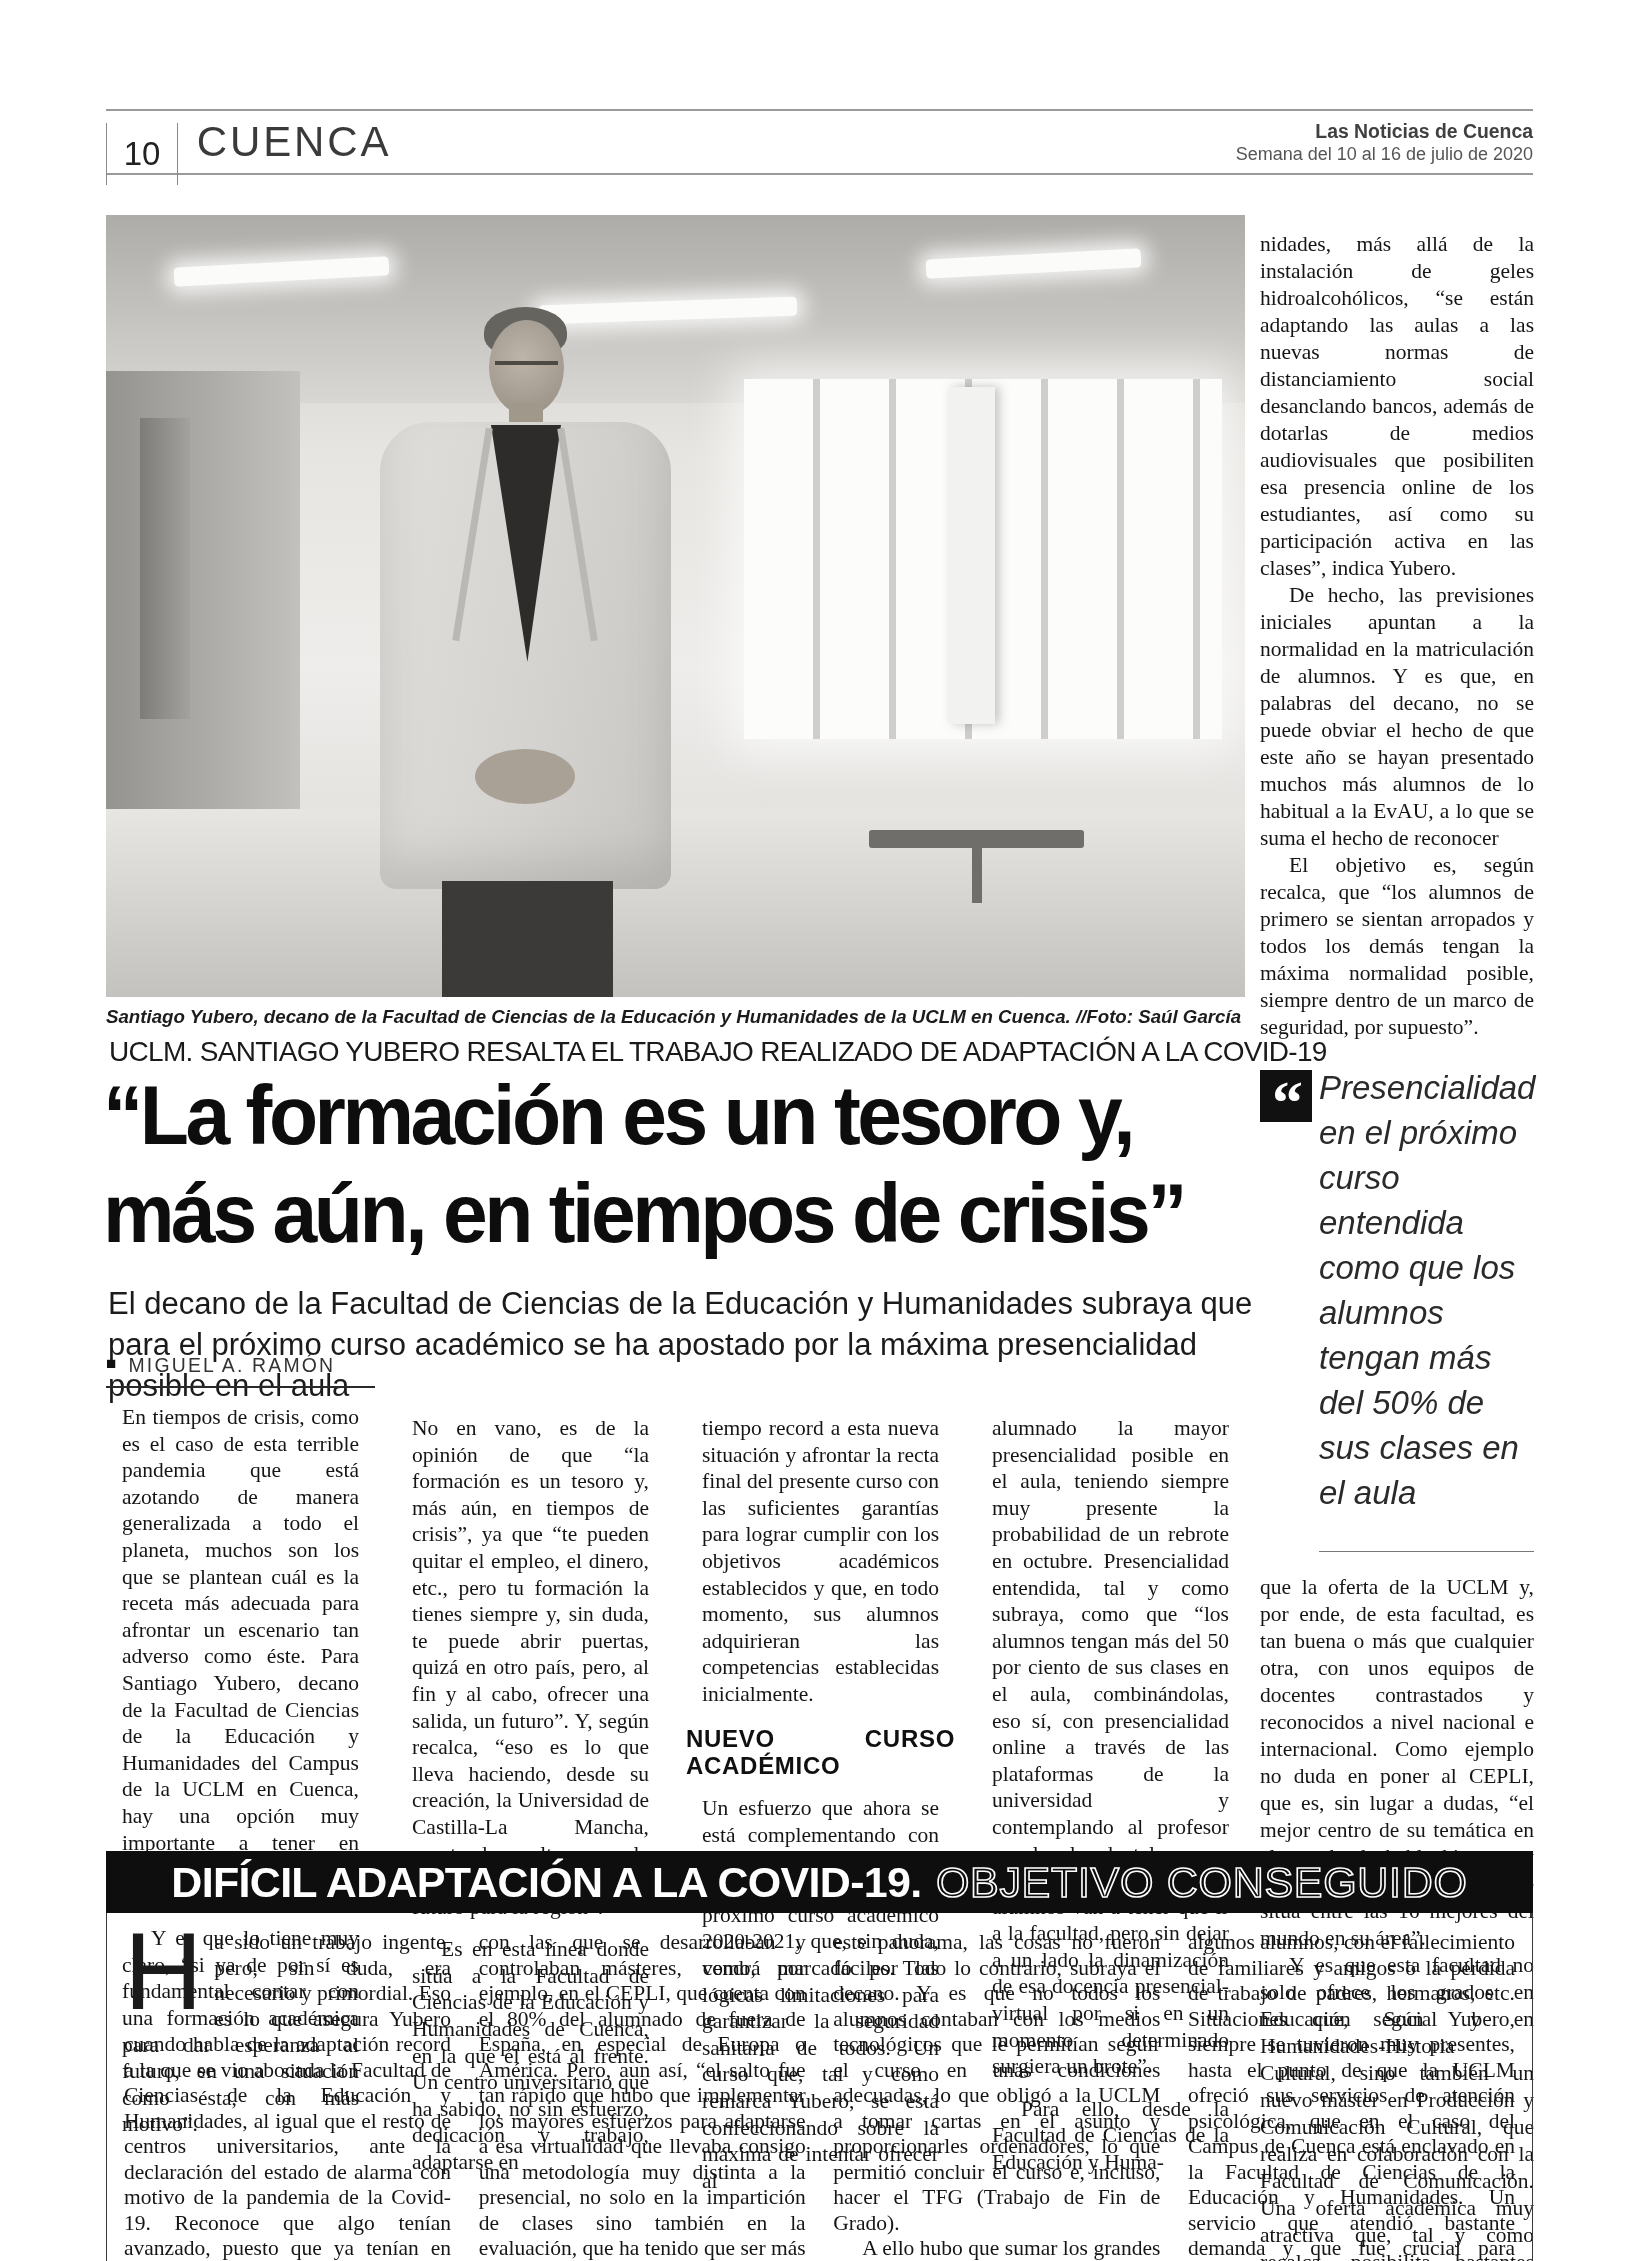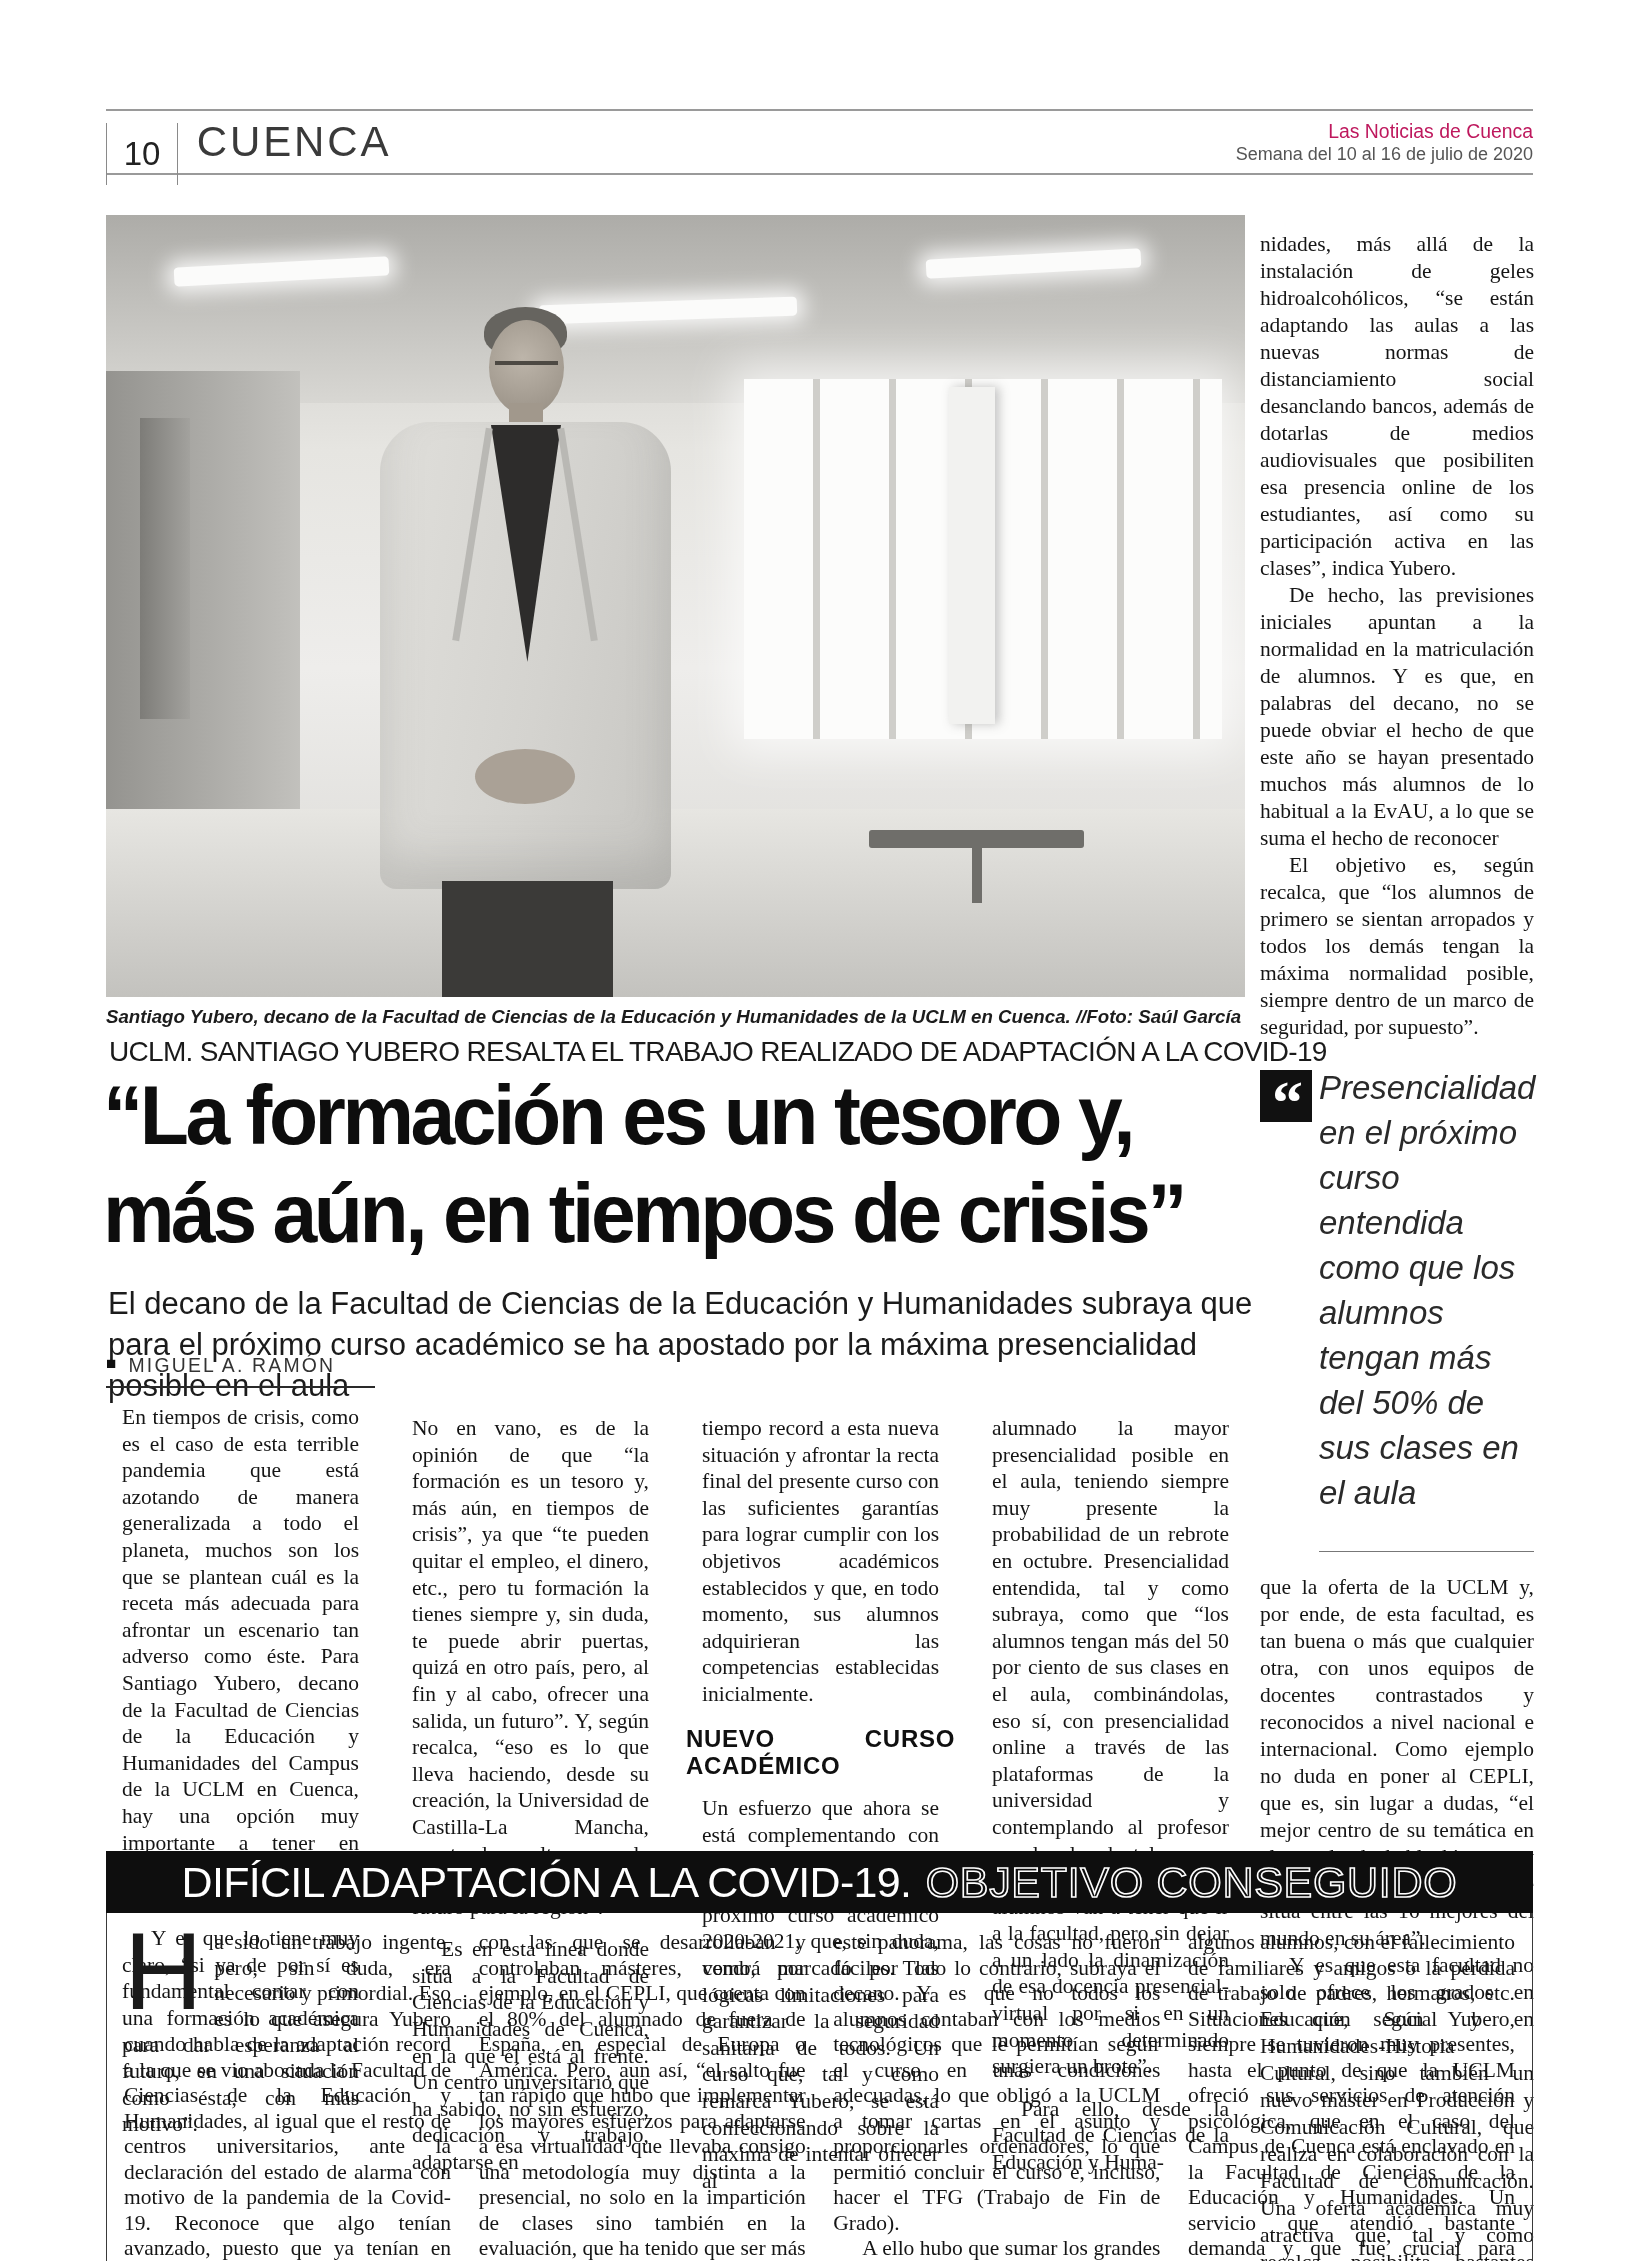--- a/index.html
+++ b/index.html
@@ -6,21 +6,21 @@
   body{width:1640px;height:2261px;background:#f5f4f2;font-family:"Liberation Sans",sans-serif;}
   .page{position:relative;width:1640px;height:2261px;background:#ffffff;overflow:hidden;color:#141414;}
 
   
   .header{position:absolute;left:106px;width:1427px;top:109px;height:62px;
     border-top:2.2px solid #9a9a9a;border-bottom:2.2px solid #9a9a9a;display:flex;align-items:center;}
   .pagenum{box-sizing:border-box;width:72px;height:62px;border:1.4px solid #8a8a8a;border-top:none;border-bottom:none;
     display:flex;align-items:center;justify-content:center;font-size:33px;color:#222;margin-top:23px;}
   .section-name{font-size:42px;letter-spacing:2.9px;color:#3a3a3a;margin-left:18.7px;font-weight:400;}
   .masthead{margin-left:auto;text-align:right;line-height:1.25;}
-  .masthead .paper{font-weight:normal;font-size:19.4px;color:#be185d;}
+  .masthead .paper{font-weight:bold;font-size:19.4px;color:#404040;}
   .masthead .week{font-size:18px;color:#555;}
 
   
   .photo{position:absolute;left:106px;top:215px;width:1139px;height:782px;overflow:hidden;
     background:linear-gradient(180deg,#c6c5c1 0%,#e6e5e1 30%,#eeedeb 58%,#d7d6d2 100%);}
   .photo *{position:absolute;}
   .ph-ceiling{left:0;top:0;width:100%;height:24%;background:linear-gradient(180deg,#adaca8,#d8d7d3);}
   .ph-light{background:#fbfbfa;height:18.7px;border-radius:4.3px;box-shadow:0 0 20px 7.2px rgba(255,255,255,.85);}
   .ph-light.l1{left:6%;top:6%;width:215px;transform:rotate(-3deg);}
   .ph-light.l2{left:38%;top:11%;width:258px;transform:rotate(-2deg);}
@@ -79,21 +79,21 @@
   .quote{position:relative;margin:24.4px 0 21.5px 0;padding-left:59px;min-height:445px;}
   .quote-box{position:absolute;left:0;top:4.3px;width:52px;height:52px;background:#111;color:#fff;
     display:flex;align-items:flex-start;justify-content:center;}
   .quote-box span{font-family:"Liberation Serif",serif;font-weight:bold;font-size:62px;line-height:1.05;letter-spacing:-2.9px;}
   .quote-text{font-size:33px;line-height:45px;font-style:italic;color:#2a2a2a;font-weight:400;
     border-bottom:1.4px solid #777;padding-bottom:36px;}
 
   
   .bottom{position:absolute;left:106px;top:1851px;width:1427px;}
   .banner{height:62px;background:#0e0e0e;display:flex;align-items:center;justify-content:center;gap:14.4px;white-space:nowrap;}
-  .banner .strong{color:#fff;font-weight:normal;font-size:43px;letter-spacing:-0.7px;}
+  .banner .strong{color:#fff;font-weight:bold;font-size:43px;letter-spacing:-0.7px;}
   .banner .light{color:#fff;font-weight:400;font-size:43px;letter-spacing:0.7px;opacity:.95;}
   @supports (-webkit-text-stroke: 1px #fff){
     .banner .light{color:transparent;-webkit-text-stroke:1.6px #fff;opacity:1;}
   }
   .bottom-box{box-sizing:border-box;border:1.4px solid #3a3a3a;border-top:none;padding:17px 17px 21.5px 17px;
     display:flex;justify-content:space-between;}
   .bcol{width:327px;}
   .btext{font-family:"Liberation Serif",serif;font-size:21.5px;line-height:25.5px;text-align:justify;color:#151515;}
   .btext p{margin:0;}
   .btext p.ind{text-indent:29px;}

